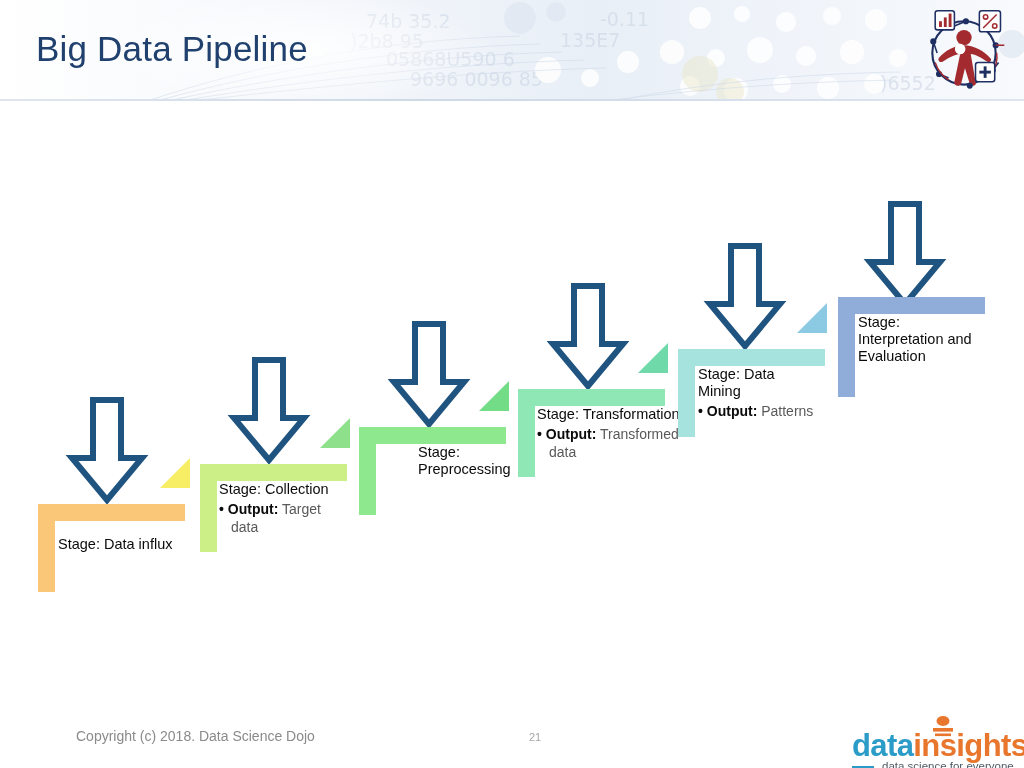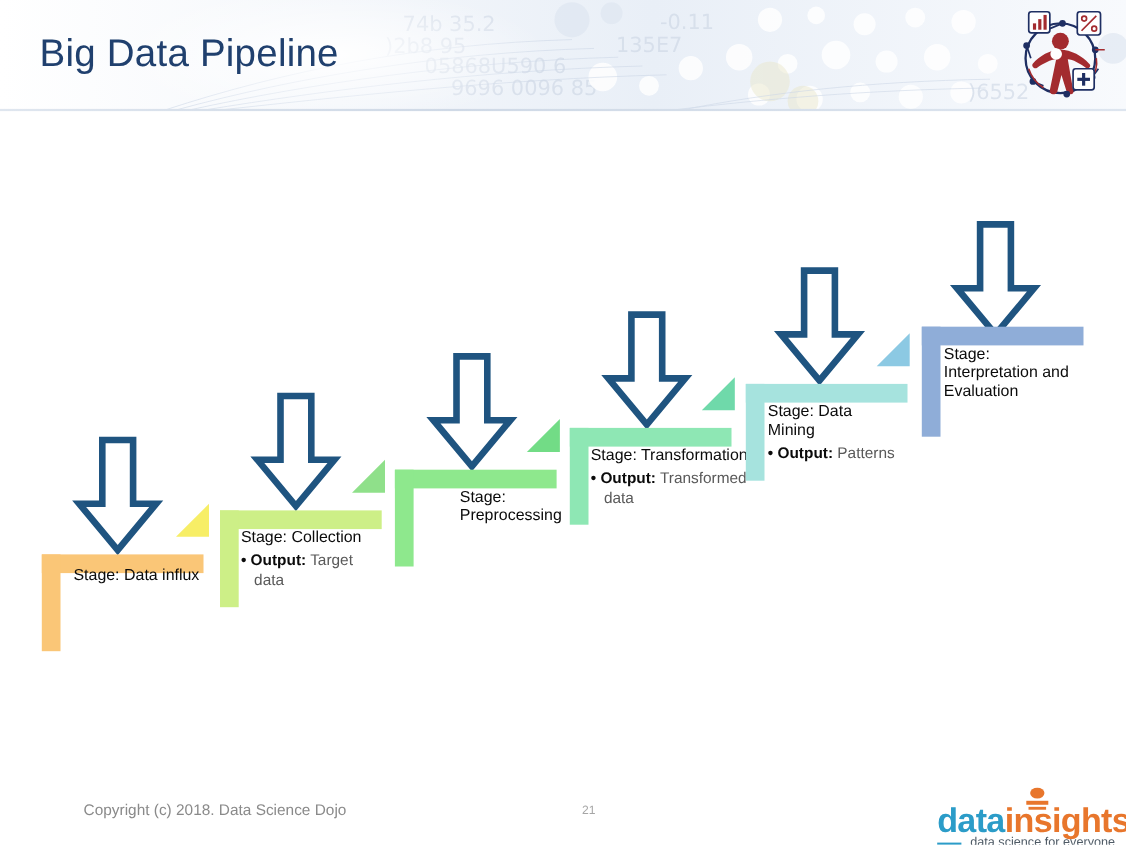--- a/index.html
+++ b/index.html
@@ -338,21 +338,21 @@
     </svg>
 
     <svg class="arrow" style="left:862px; top:98px; width:86px; height:112px;" viewBox="0 0 86 112">
       <path d="M29 6 L57 6 L57 64 L78 64 L43 106 L8 64 L29 64 Z" fill="none" stroke="#1f5480" stroke-width="6" stroke-linejoin="miter"></path>
     </svg>
 
     <div class="stage" style="left:0; top:0;">
       <div class="ribbon-fold" style="left:160px; top:358px; border-bottom:30px solid #f7ee66; border-left:30px solid transparent;"></div>
       <div class="ribbon-h" style="left:38px; top:404px; width:147px; background:#fac677;"></div>
       <div class="ribbon-v" style="left:38px; top:404px; height:88px; background:#fac677;"></div>
-      <div class="stage-text" style="left:58px; top:415px; width:132px;text-align:center;">
+      <div class="stage-text" style="left:58px; top:436px; width:132px;">
         <p class="stage-title">Stage: Data influx</p>
       </div>
     </div>
 
     <div class="stage" style="left:0; top:0;">
       <div class="ribbon-fold" style="left:320px; top:318px; border-bottom:30px solid #8fe08a; border-left:30px solid transparent;"></div>
       <div class="ribbon-h" style="left:200px; top:364px; width:147px; background:#cdef87;"></div>
       <div class="ribbon-v" style="left:200px; top:364px; height:88px; background:#cdef87;"></div>
       <div class="stage-text" style="left:219px; top:381px; width:132px;">
         <p class="stage-title">Stage: Collection</p>

